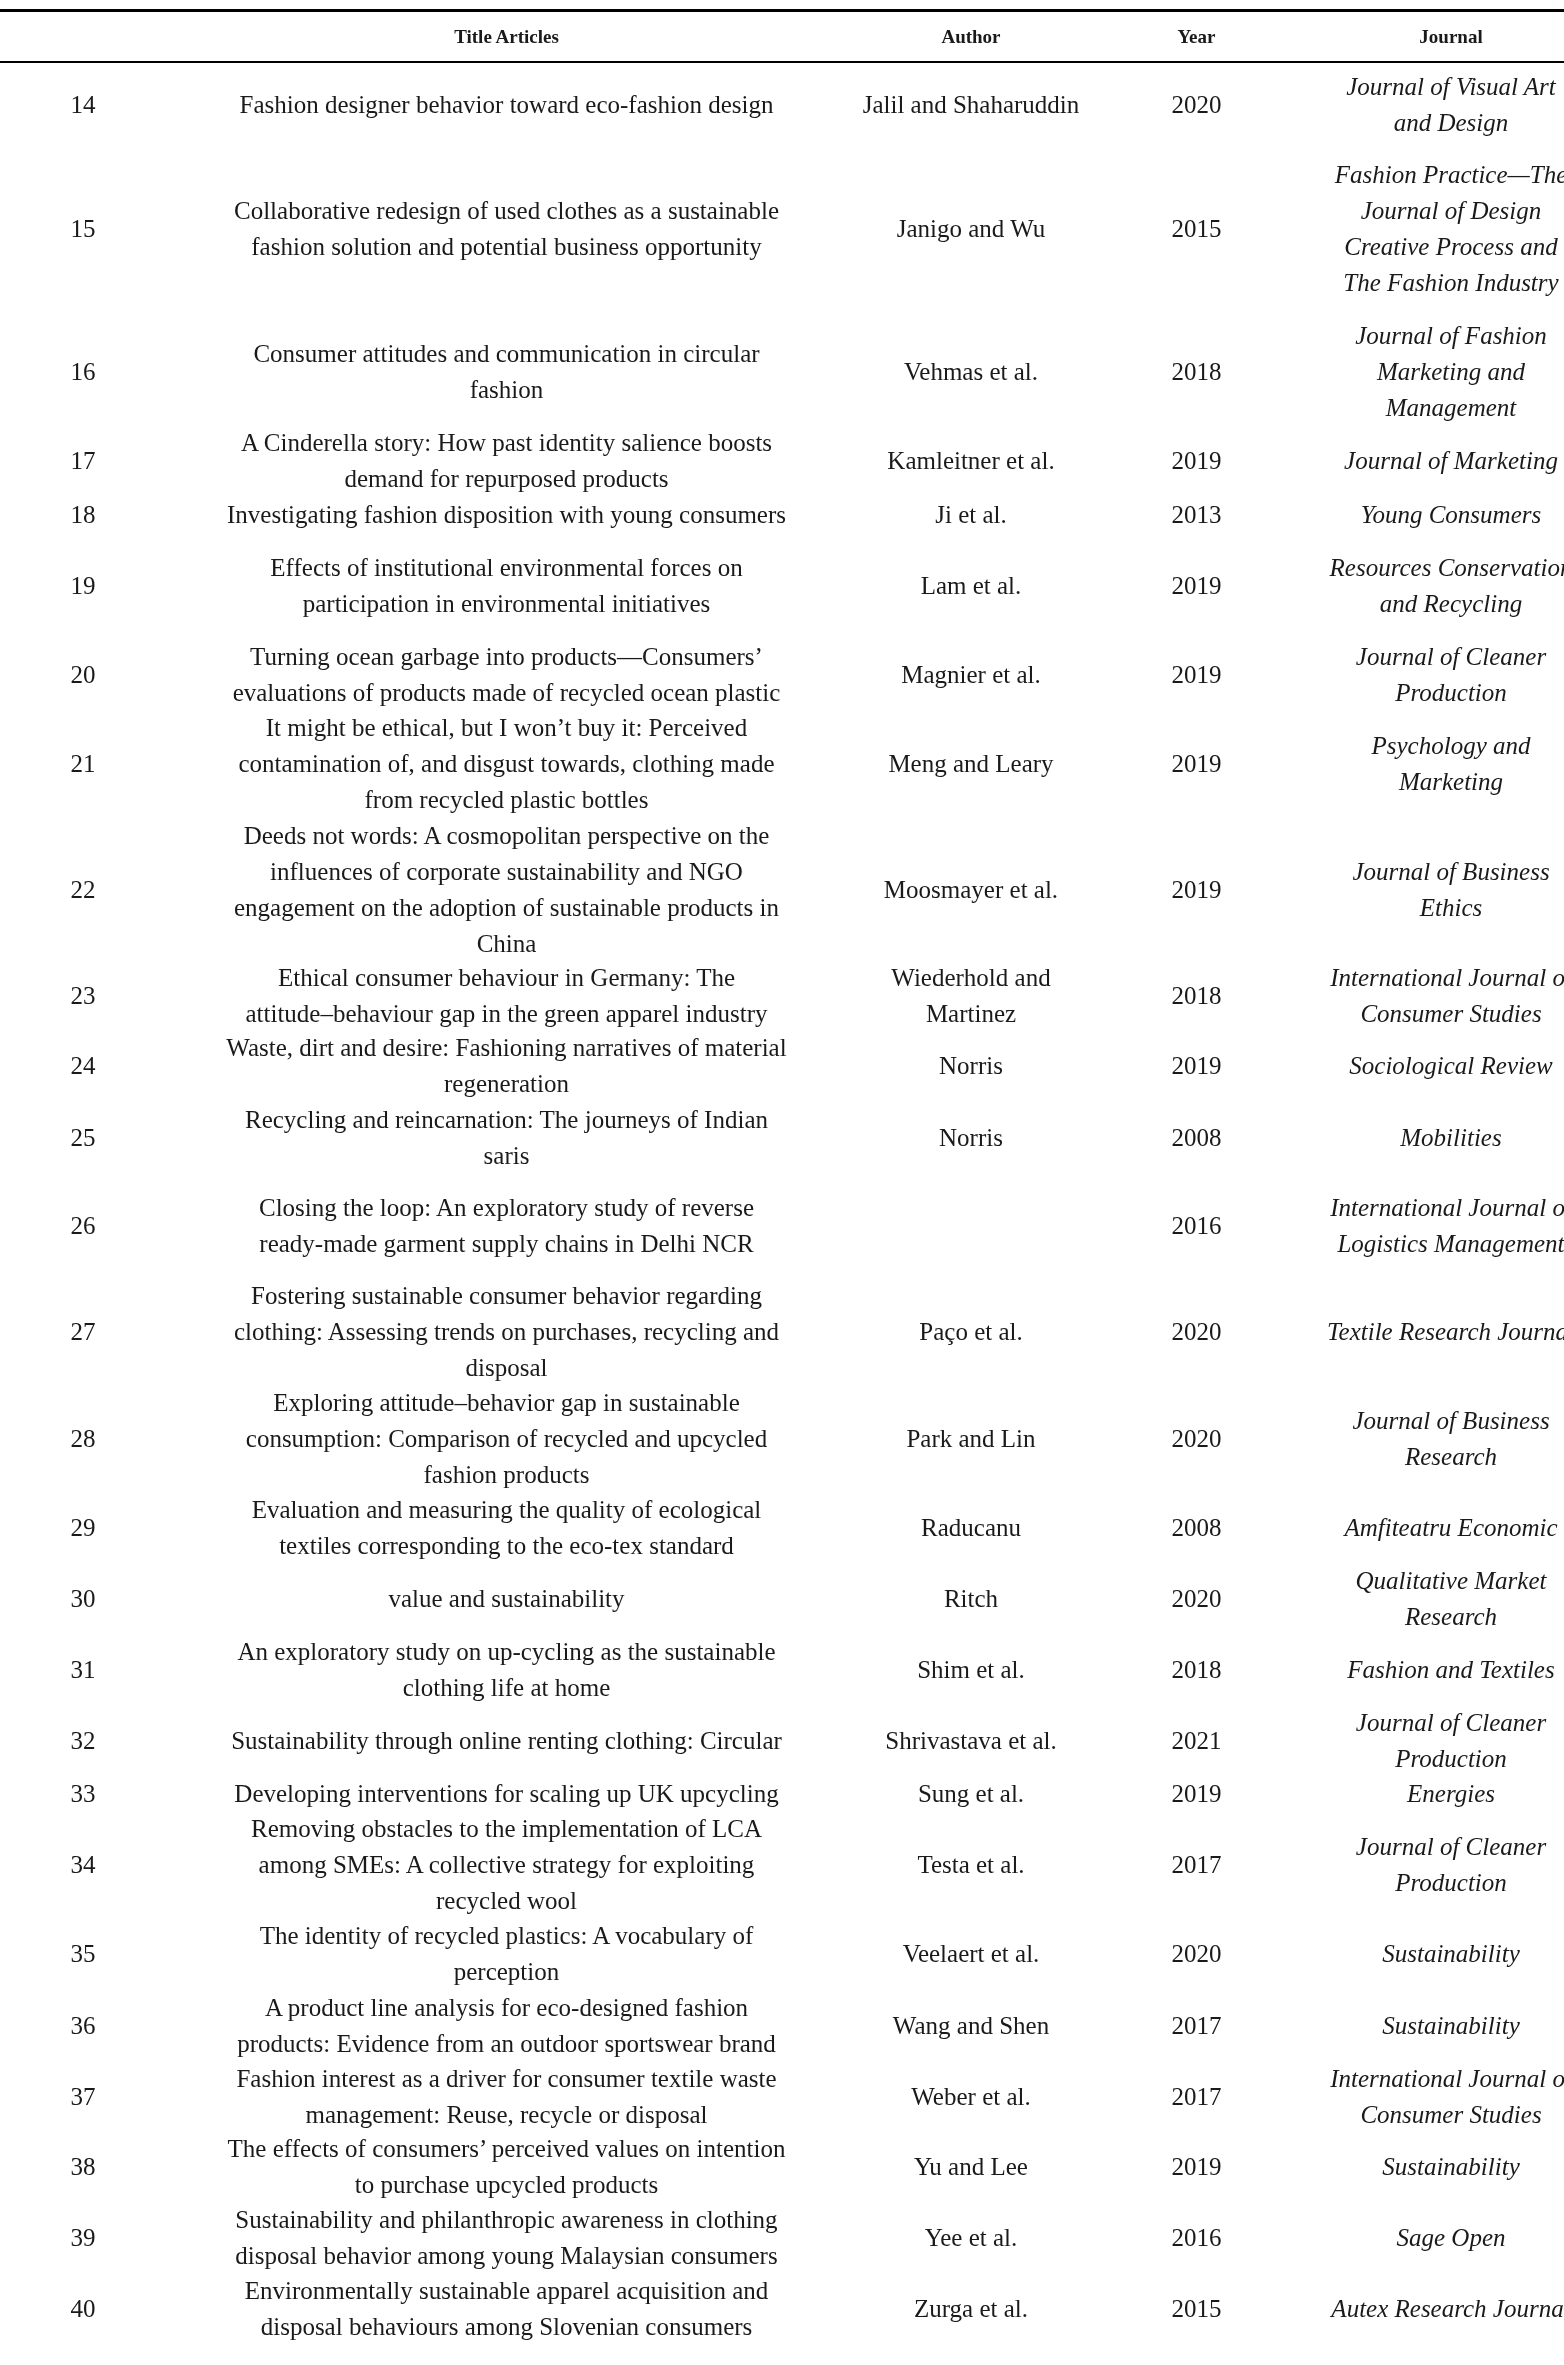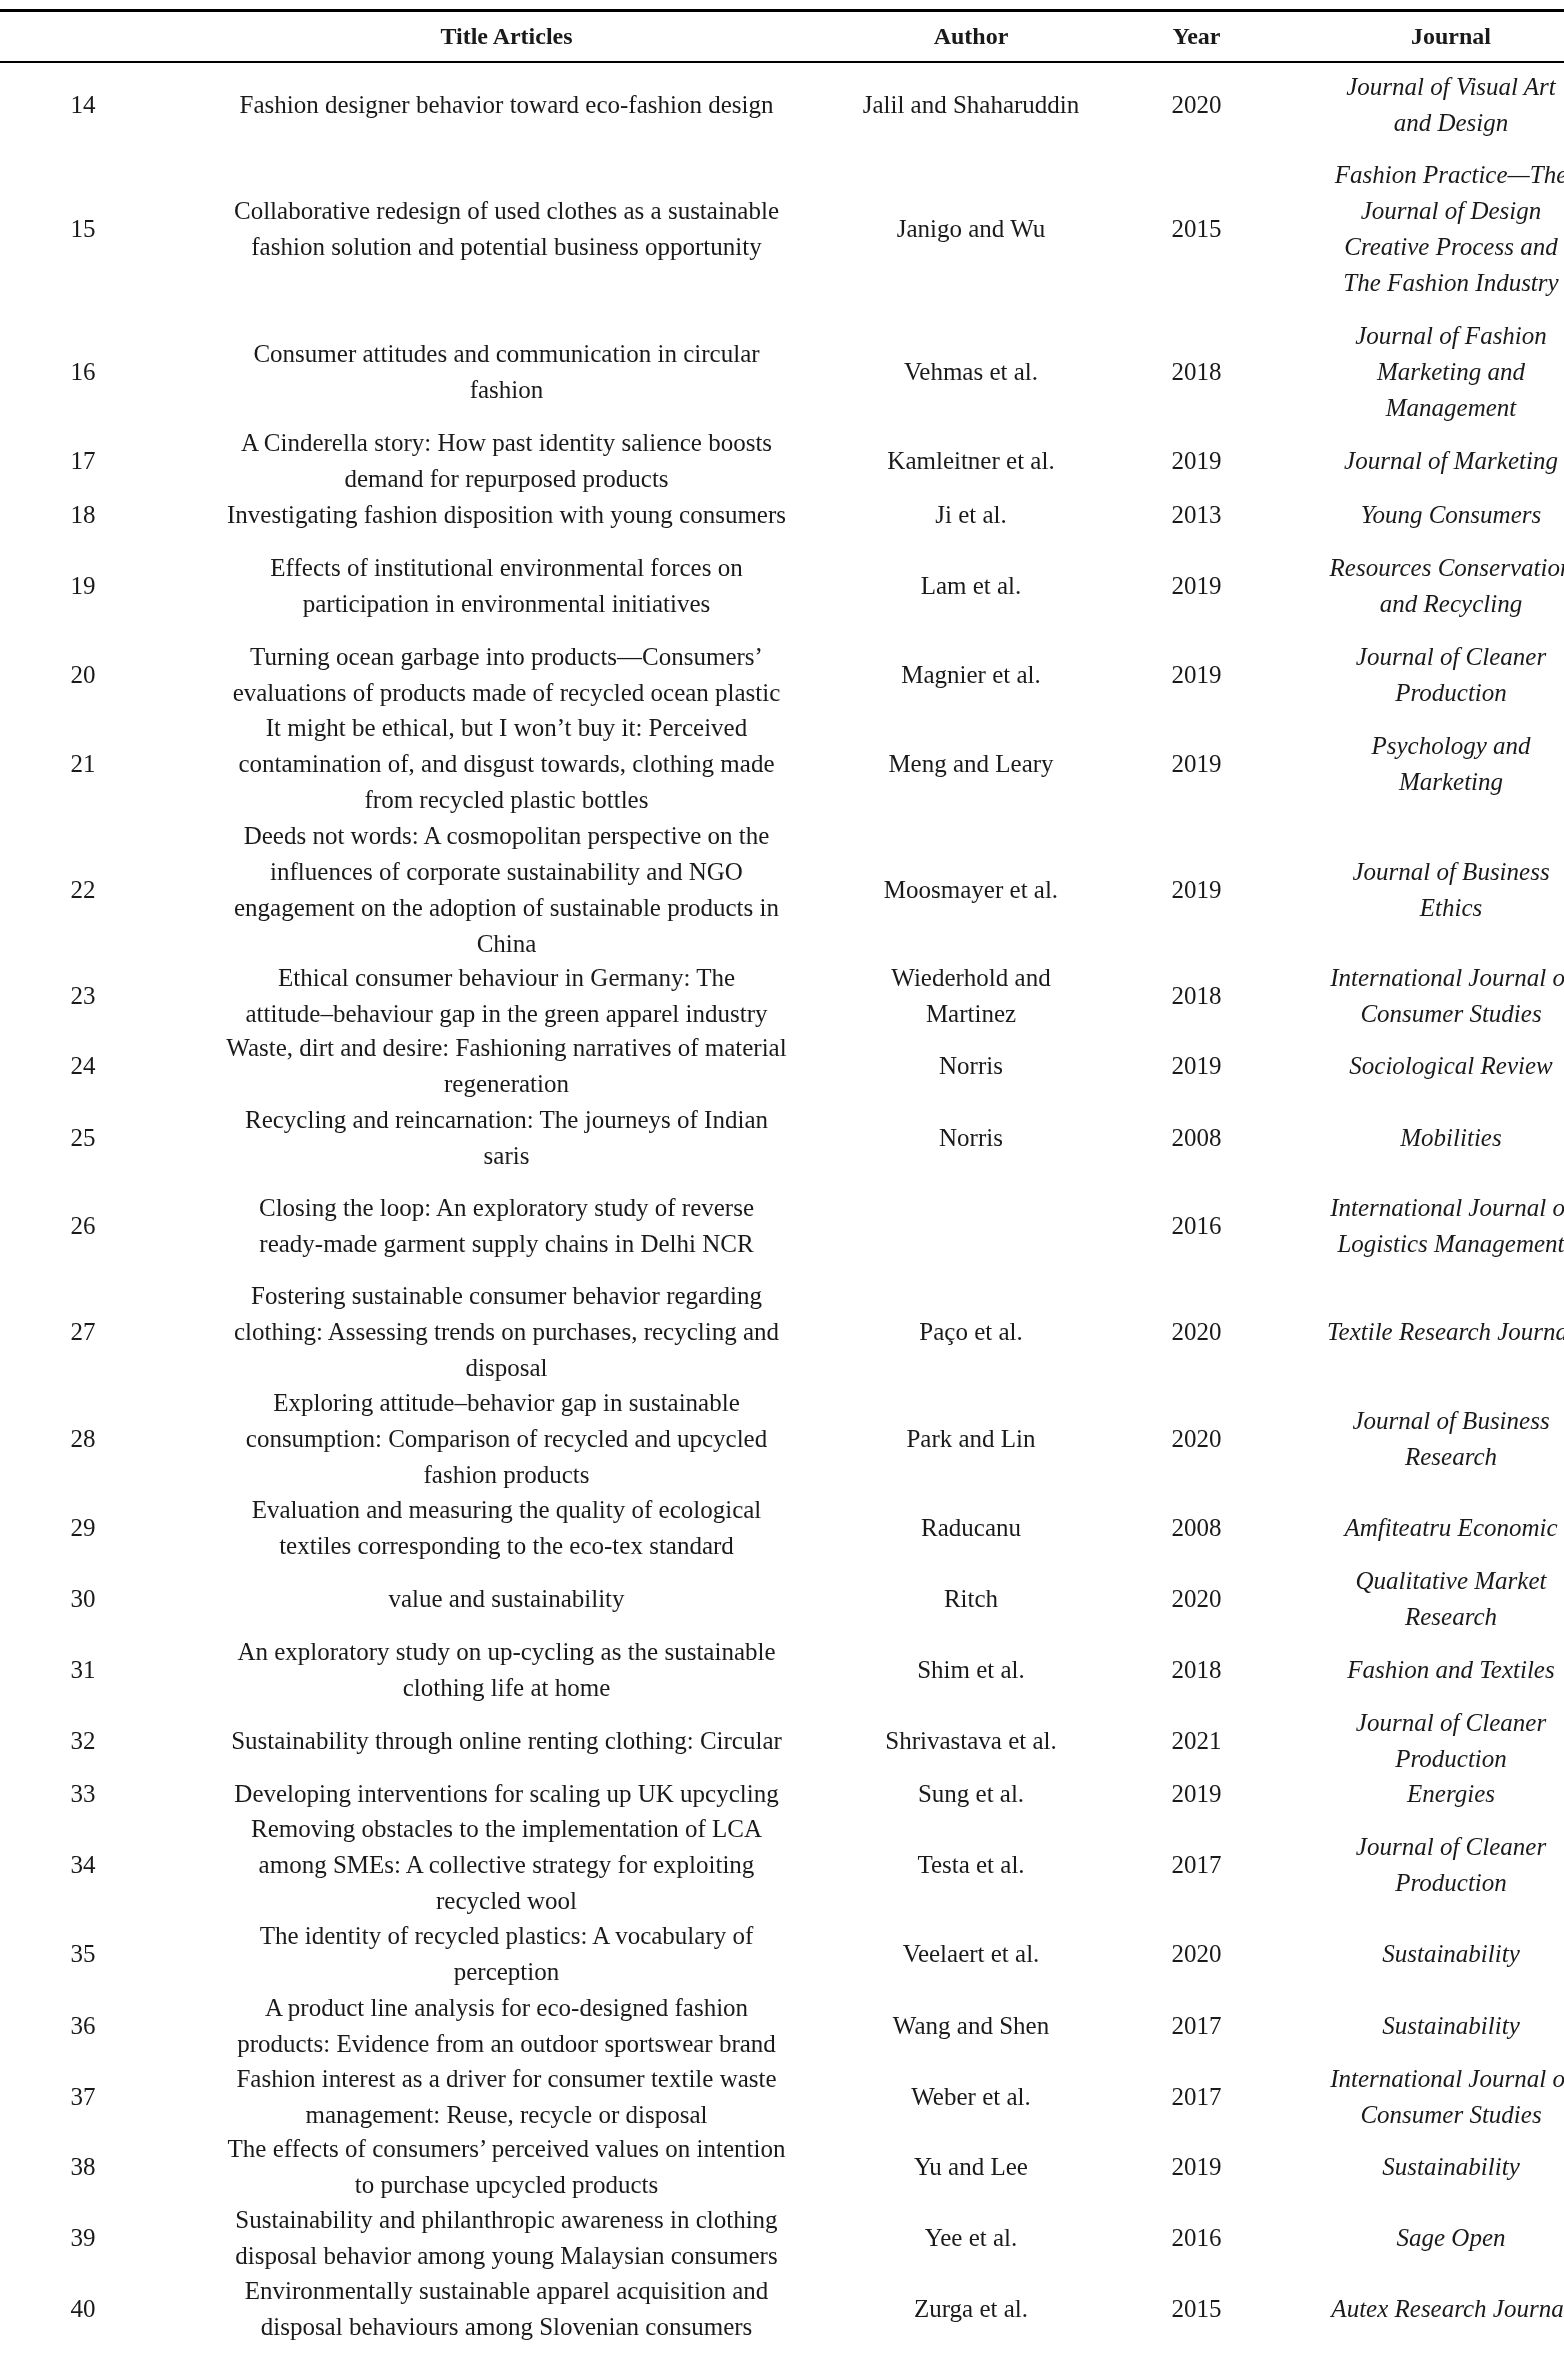--- a/index.html
+++ b/index.html
@@ -1,21 +1,21 @@
 <!DOCTYPE html>
 <html style="font-size:14px"><head>
 <meta charset="utf-8">
 <style>
   html, body { margin: 0; padding: 0; background: #ffffff; }
   body { width: 1565px; height: 2366px; position: relative; overflow: hidden;
          font-family: "Liberation Serif", "DejaVu Serif", serif; color: #1a1a1a; }
   .rule-top { position: absolute; left: 0; top: 8.7px; width: 1565px; height: 3.5px; background: #000; }
   .rule-head { position: absolute; left: 0; top: 61px; width: 1565px; height: 1.7px; background: #000; }
   .head { position: absolute; top: 12.2px; height: 49px; display: flex; align-items: center; justify-content: center;
-          font-size: 24px; font-weight: bold; }
+          font-size: 19px; font-weight: bold; }
   .row { position: absolute; left: 0; width: 1565px; }
   .cell { position: absolute; top: 0; height: 100%; display: flex; align-items: center; justify-content: center;
           text-align: center; font-size: 25px; line-height: 36px; }
   .c-num { left: 35px; width: 96px; }
   .c-title { left: 178px; width: 657px; }
   .c-author { left: 862px; width: 218px; }
   .c-year { left: 1127px; width: 139px; }
   .c-journal { left: 1325px; width: 252px; font-style: italic; }
   .c-journal span, .c-title span, .c-author span { display: block; }
 </style>

